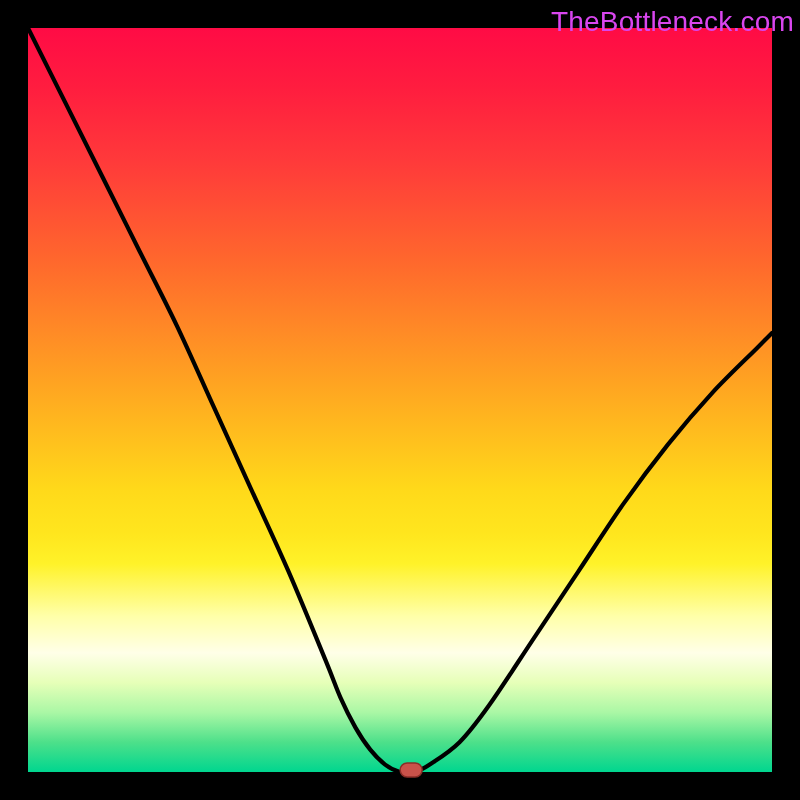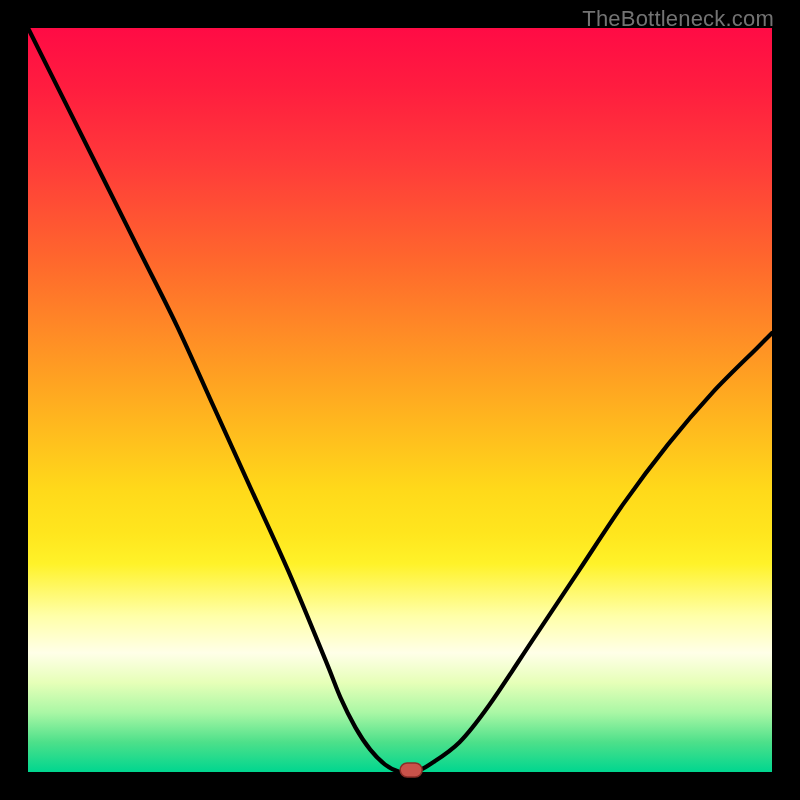--- a/index.html
+++ b/index.html
@@ -13,23 +13,23 @@
   }
   .frame {
     position: relative;
     width: 800px;
     height: 800px;
     background: #000;
   }
   .watermark {
     position: absolute;
     top: 6px;
-    right: 26px;
-    color: #737373;
-    font-size: 22px;
+    right: 6px;
+    color: #d946ef;
+    font-size: 28px;
     font-weight: 500;
     letter-spacing: 0.2px;
     z-index: 5;
     user-select: none;
   }
   .plot-area {
     position: absolute;
     left: 28px;
     top: 28px;
     width: 744px;

